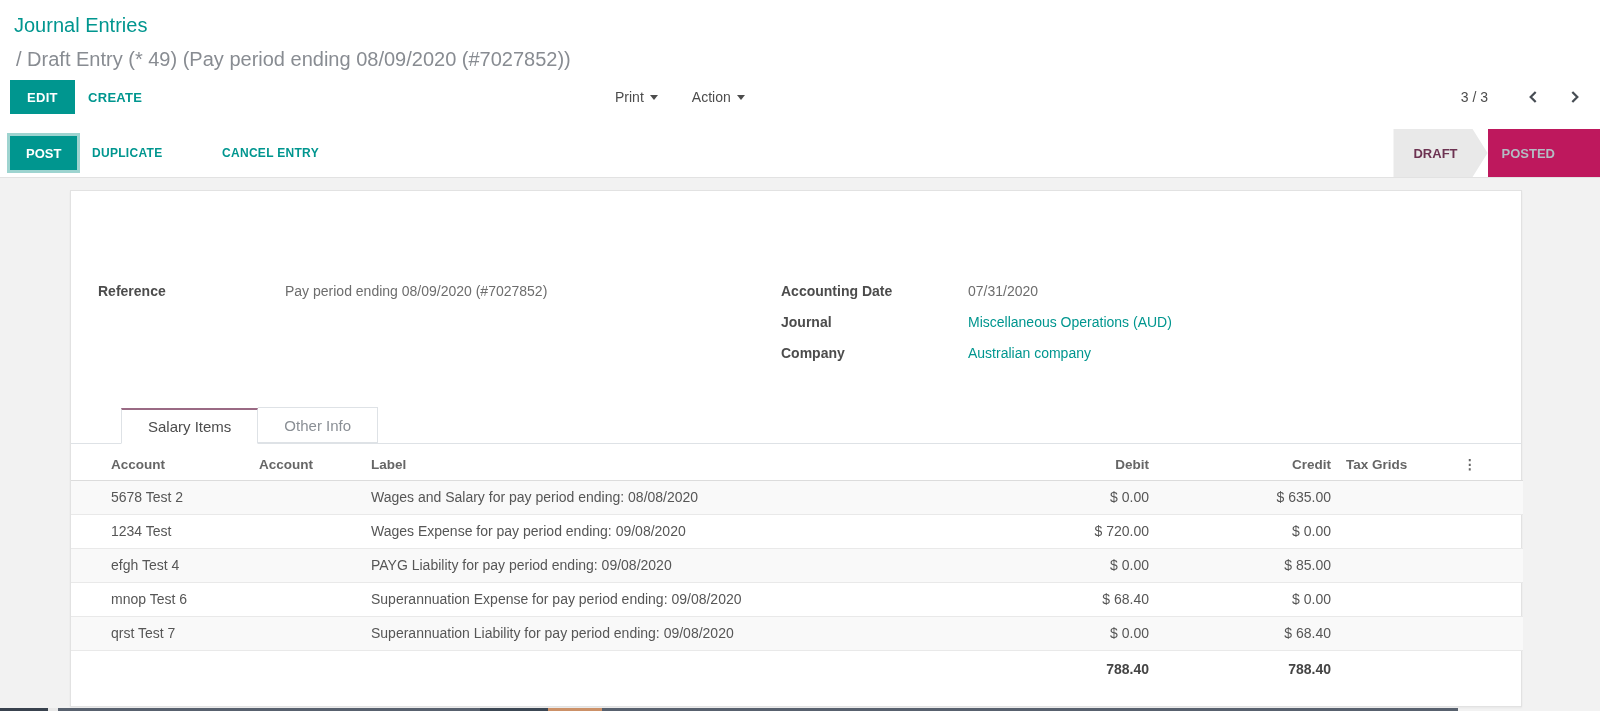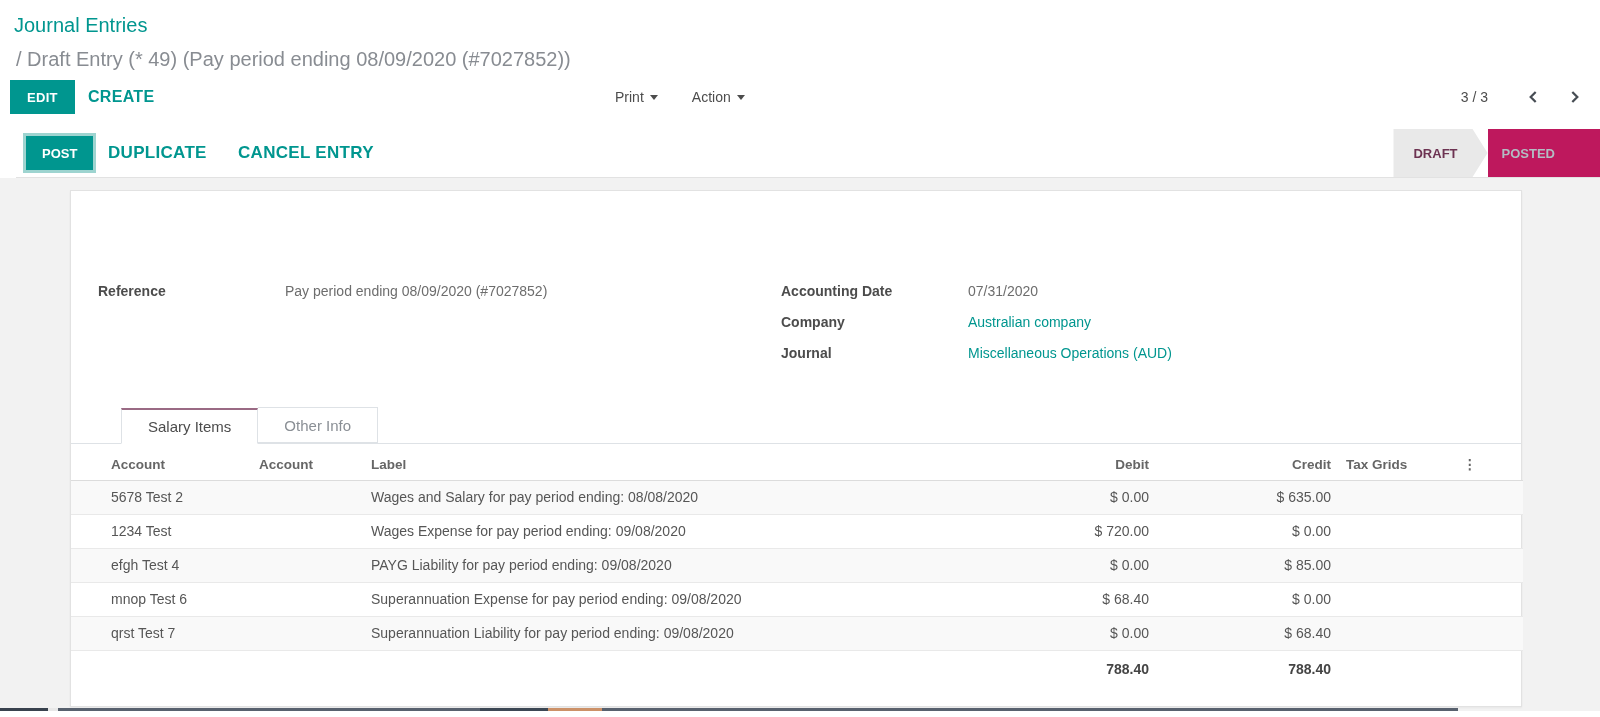--- a/index.html
+++ b/index.html
@@ -10,36 +10,36 @@
   .crumb-area { padding:12px 16px 0 14px; background:#fff; }
   .crumb-parent { font-size:20px; color:#00968F; line-height:26px; cursor:pointer; }
   .crumb-current { font-size:20px; color:#888c92; line-height:26px; margin-top:8px; padding-left:2px; }
 
   
   .toolbar { position:relative; height:57px; background:#fff; }
   .btn-edit { position:absolute; left:10px; top:8px; height:34px; padding:0 17px;
               background:#00968F; color:#fff; font-size:13px; font-weight:bold;
               border:none; letter-spacing:.3px; cursor:pointer; }
   .btn-create { position:absolute; left:88px; top:8px; height:34px; background:none; border:none;
-                color:#00968F; font-size:16px; font-weight:bold; letter-spacing:.3px; cursor:pointer; }
+                color:#00968F; font-size:13px; font-weight:bold; letter-spacing:.3px; cursor:pointer; }
   .dd-group { position:absolute; left:615px; top:8px; height:34px; display:flex; gap:34px; align-items:center; }
   .dd { font-size:14px; color:#4c4c4c; cursor:pointer; display:flex; align-items:center; gap:6px; }
   .caret { width:0; height:0; border-left:4px solid transparent; border-right:4px solid transparent;
            border-top:5px solid #4c4c4c; display:inline-block; }
   .pager { position:absolute; right:16px; top:8px; height:34px; display:flex; align-items:center; gap:22px; }
   .pager-value { font-size:14px; color:#4c4c4c; margin-right:14px; }
   .pager-btn { background:none; border:none; cursor:pointer; padding:2px; line-height:0; }
 
   
-  .statusbar { position:relative; height:49px; background:#fff; border-bottom:1px solid #e2e2e2;margin-left:16px; }
+  .statusbar { position:relative; height:49px; background:#fff; border-bottom:1px solid #e2e2e2; }
   .btn-post { position:absolute; left:10px; top:7px; height:34px; padding:0 16px;
               background:#00968F; color:#fff; font-size:13px; font-weight:bold; border:none;
               outline:3px solid #9ed4d0; cursor:pointer; }
   .link-btn { position:absolute; top:7px; height:34px; background:none; border:none; color:#00968F;
-              font-size:17px; font-weight:bold; letter-spacing:.3px; cursor:pointer; }
+              font-size:12px; font-weight:bold; letter-spacing:.3px; cursor:pointer; }
   .btn-duplicate { left:92px; }
   .btn-cancel { left:222px; }
   .statuswidget { position:absolute; right:0; top:0; height:48px; display:flex; align-items:stretch; }
   .state { display:flex; align-items:center; font-size:13px; font-weight:bold; cursor:pointer; }
   .state.active { background:#e9e9e9; color:#6d3352; padding:0 30px 0 20px;
                   clip-path:polygon(0 0, calc(100% - 15px) 0, 100% 50%, calc(100% - 15px) 100%, 0 100%); }
   .state.muted { color:#b3bcc3; padding:0 45px 0 14px; background:#be185d; }
 
   
   .content { position:relative; height:533px; background:#f2f2f2; }
@@ -140,26 +140,26 @@
           <span class="flabel">Reference</span>
           <span class="fvalue">Pay period ending 08/09/2020 (#7027852)</span>
         </div>
       </div>
       <div class="fgroup right">
         <div class="frow">
           <span class="flabel">Accounting Date</span>
           <span class="fvalue">07/31/2020</span>
         </div>
         <div class="frow">
+          <span class="flabel">Journal</span>
+          <span class="fvalue link">Miscellaneous Operations (AUD)</span>
+        </div>
+        <div class="frow">
           <span class="flabel">Company</span>
           <span class="fvalue link">Australian company</span>
-        </div>
-        <div class="frow">
-          <span class="flabel">Journal</span>
-          <span class="fvalue link">Miscellaneous Operations (AUD)</span>
         </div>
       </div>
     </div>
 
     <div class="tabbar">
       <div class="tab active">Salary Items</div>
       <div class="tab inactive">Other Info</div>
     </div>
 
     <table class="jtable">

